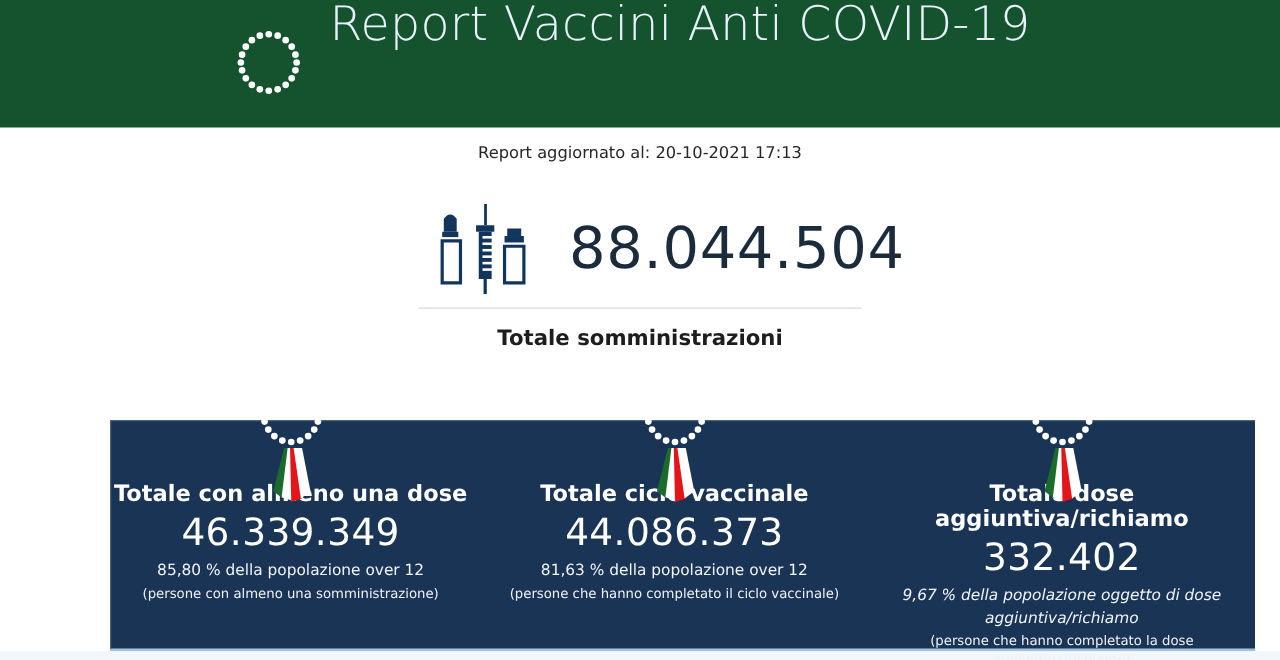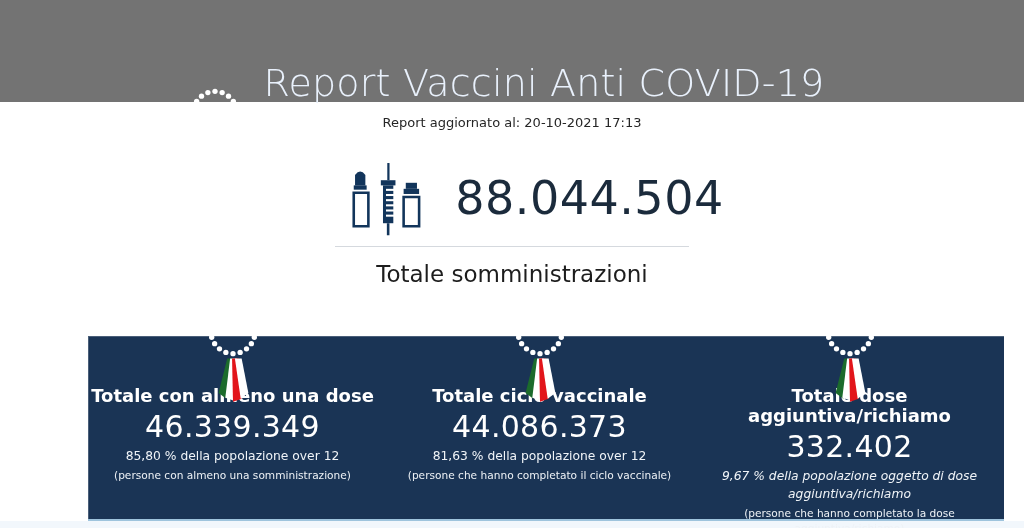--- a/index.html
+++ b/index.html
@@ -14,23 +14,23 @@
     overflow: hidden;
     position: relative;
   }
 
   
   #header-bar {
     position: absolute;
     left: 0; top: 0;
     width: 1024px;
     height: 102px;
-    background: #737373;
+    background: #14532d;
     display: flex;
-    align-items: flex-end;
+    align-items: flex-start;
     justify-content: center;
     box-sizing: border-box;
   }
   #header-inner {
     display: flex;
     align-items: center;
     gap: 18px;
     transform: translateX(-8px);
   }
   #header-title {
@@ -123,23 +123,23 @@
     font-family: "DejaVu Sans", sans-serif;
   }
   #total-divider {
     width: 354px;
     height: 1px;
     background: #d5d9de;
     margin: 8px auto 0 auto;
   }
   #total-label {
     margin-top: 14px;
-    font-size: 23px;
+    font-size: 17px;
     color: #1d1d1d;
-    font-weight: 400;
+    font-weight: 700;
     font-family: "DejaVu Sans", sans-serif;
   }
 
   
   #cards-panel {
     position: absolute;
     left: 88px;
     top: 336px;
     width: 916px;
     height: 183px;

